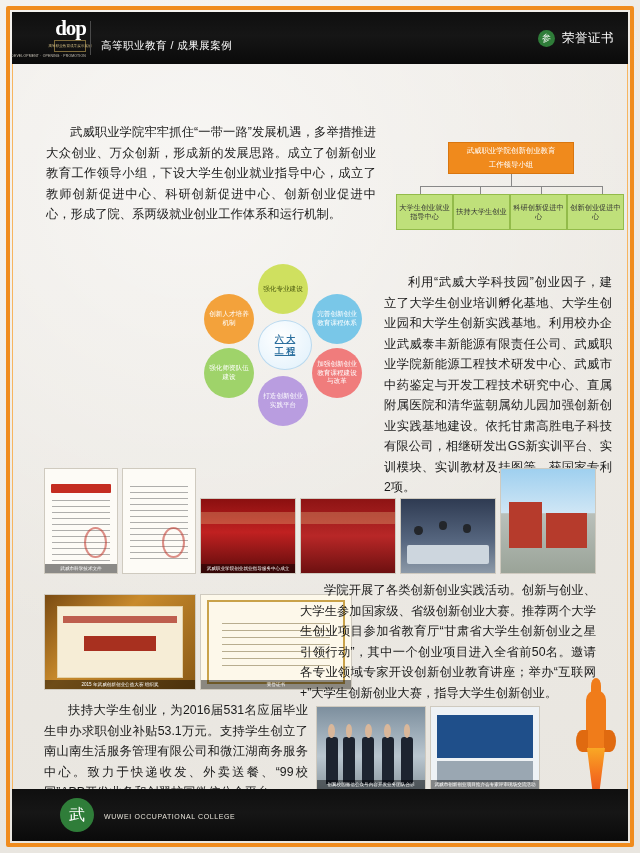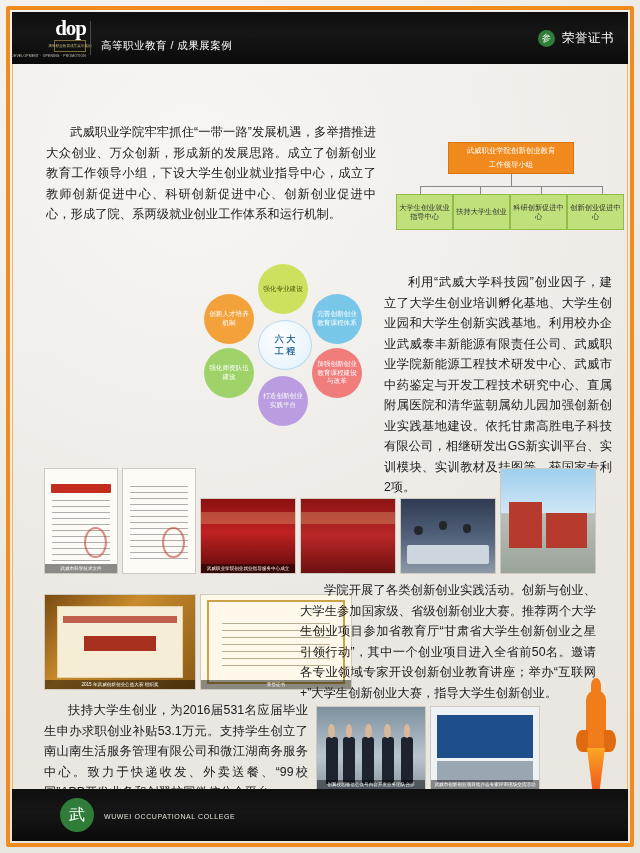--- a/index.html
+++ b/index.html
@@ -48,21 +48,21 @@
   .org-stub{position:absolute;top:44px;width:1px;height:8px;background:#888;}
   .org-row{position:absolute;left:0;top:52px;width:228px;display:flex;justify-content:space-between;}
   .org-node{width:60px;height:36px;background:#bfe07a;border:1px solid #93bb4a;color:#333;font-size:7.2px;line-height:9.5px;
             display:flex;align-items:center;justify-content:center;text-align:center;padding:2px;box-sizing:border-box;}
 
   
   .six{position:absolute;left:196px;top:264px;width:176px;height:160px;}
   .six-core{position:absolute;left:62px;top:56px;width:52px;height:48px;border-radius:50%;
             background:radial-gradient(circle at 40% 35%,#ffffff,#dff0fb);border:1px solid #b9d9ef;
             display:flex;flex-direction:column;align-items:center;justify-content:center;
-            color:#2b6f9e;font-size:9px;font-weight:bold;line-height:12px;}
+            color:#2b6f9e;font-size:9px;font-weight:bold;line-height:12px;text-decoration:underline;}
   .bub{position:absolute;width:50px;height:50px;border-radius:50%;display:flex;align-items:center;justify-content:center;
        text-align:center;font-size:6.6px;line-height:8.6px;color:#fff;padding:4px;box-sizing:border-box;}
   .b1{left:62px;top:0;background:#cfe05f;color:#4b5a10;}
   .b2{left:8px;top:30px;background:#f3a23b;}
   .b3{left:116px;top:30px;background:#79c7e8;}
   .b4{left:8px;top:84px;background:#9fd36a;}
   .b5{left:116px;top:84px;background:#f07c7c;}
   .b6{left:62px;top:112px;background:#b99de0;}
 
   

